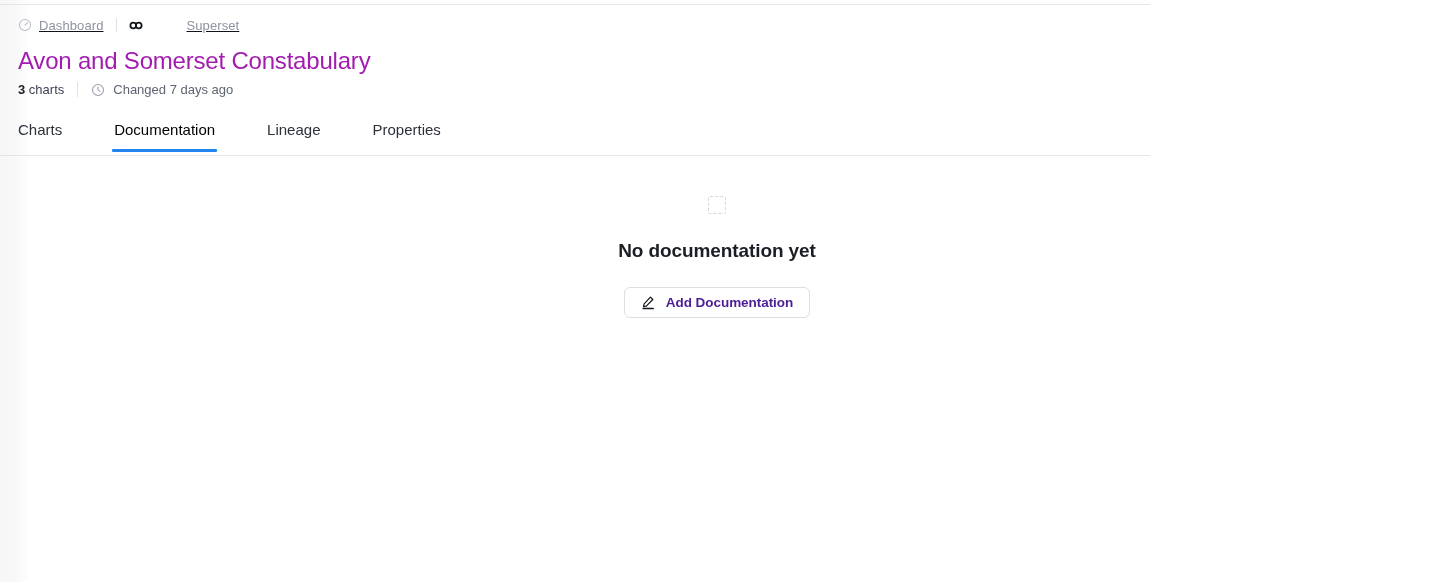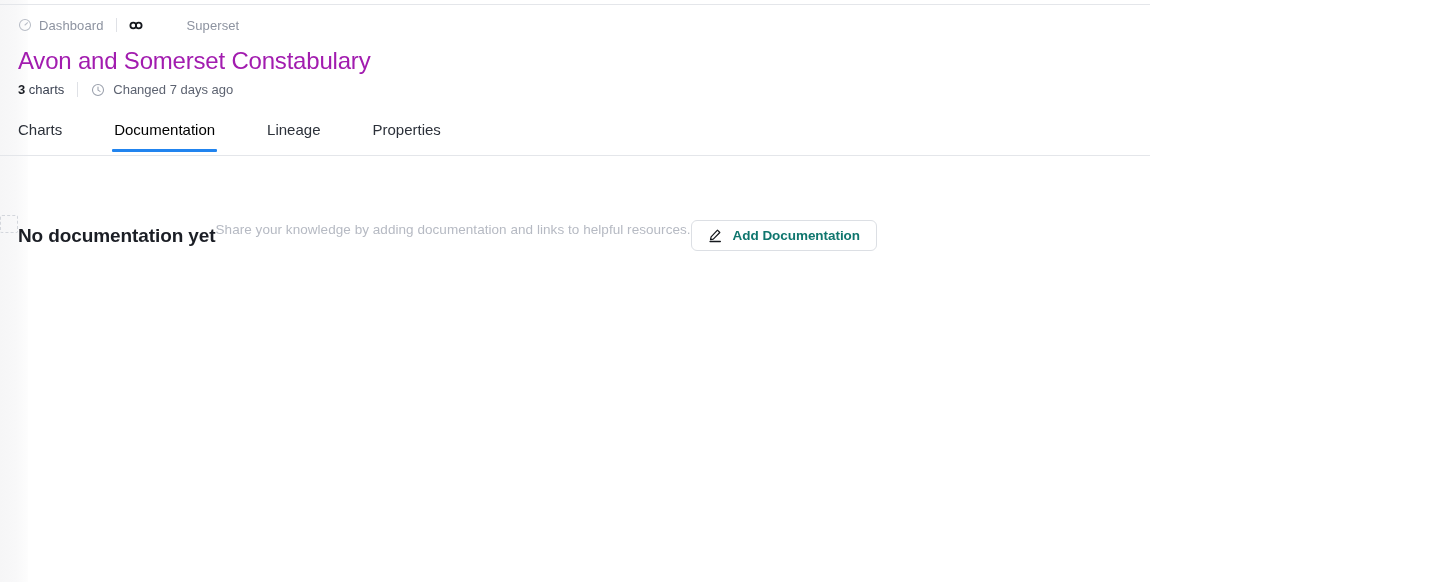--- a/index.html
+++ b/index.html
@@ -54,20 +54,21 @@
     left: 18px;
     top: 16px;
     width: 1120px;
   }
 
   .breadcrumb {
     display: flex;
     align-items: center;
     height: 18px;
     gap: 0;
+    text-decoration: underline;
   }
   .crumb {
     display: flex;
     align-items: center;
     gap: 7px;
     font-size: 13px;
     color: #8d93a0;
     letter-spacing: .1px;
     line-height: 1;
     white-space: nowrap;
@@ -176,20 +177,21 @@
     background: #e4e6ea;
   }
 
   
   .empty {
     position: absolute;
     left: 0;
     top: 196px;
     width: 1434px;
     display: flex;
+    flex-direction: column;
     align-items: center;
   }
   .empty-icon {
     width: 18px;
     height: 18px;
     border: 1.5px dashed #d3d6dc;
     border-radius: 2px;
     box-sizing: border-box;
   }
   .empty-title {
@@ -217,21 +219,21 @@
     align-items: center;
     justify-content: center;
     gap: 10px;
     height: 31px;
     padding: 0 16px;
     background: #ffffff;
     border: 1px solid #dcdfe4;
     border-radius: 6px;
     font-size: 13.5px;
     font-weight: 700;
-    color: #0f766e;
+    color: #4c1d95;
     letter-spacing: -0.05px;
     cursor: pointer;
     box-sizing: border-box;
     font-family: "Liberation Sans", sans-serif;
     white-space: nowrap;
   }
   .btn-icon {
     width: 15px;
     height: 15px;
     display: inline-flex;
@@ -309,21 +311,20 @@
       <span>Properties</span>
     </div>
   </div>
   <div class="tabs-rule"></div>
 
   <div class="empty">
     <div class="empty-icon"></div>
 
     <div class="empty-title">No documentation yet</div>
 
-    <div class="empty-sub">Share your knowledge by adding documentation and links to helpful resources.</div>
 
     <div class="empty-actions">
       <button class="btn">
         <span class="btn-icon">
           <svg viewBox="0 0 16 16" width="15" height="15" fill="none" stroke="#15181d" stroke-width="1.3">
             <path d="M10.1 2.3 L12.6 4.8 L5.6 11.8 L2.7 12.4 L3.3 9.5 Z" stroke-linejoin="round"></path>
             <path d="M2.2 14.4 H13.1" stroke-linecap="round" stroke-width="1.5"></path>
           </svg>
         </span>
         <span>Add Documentation</span>

